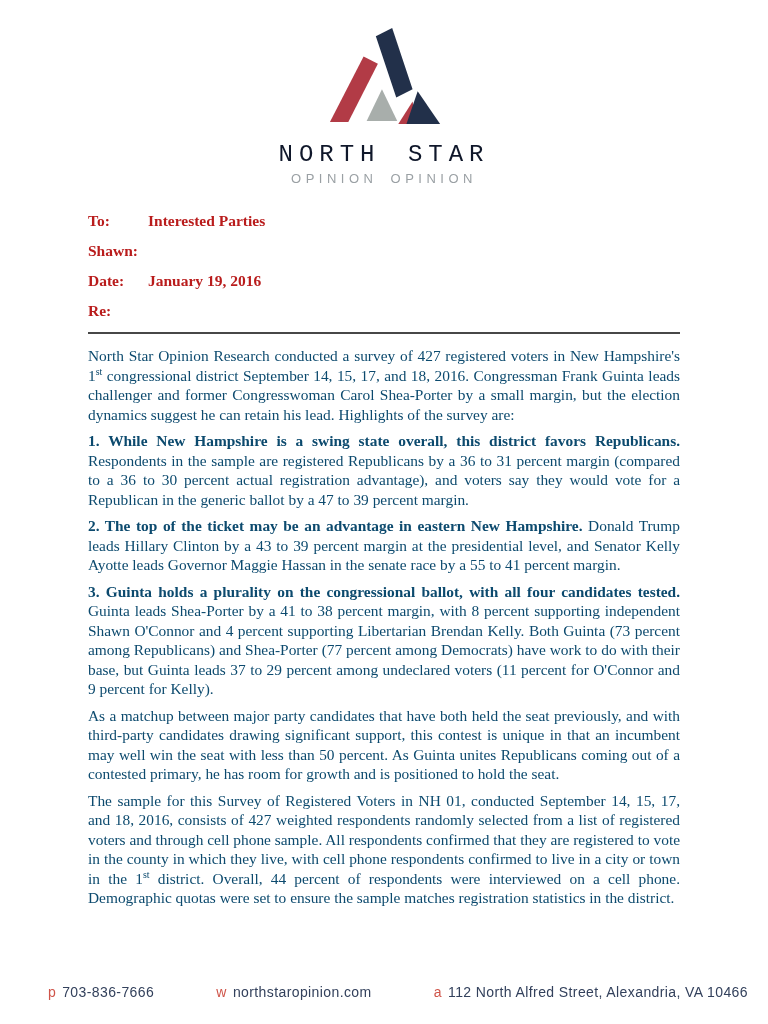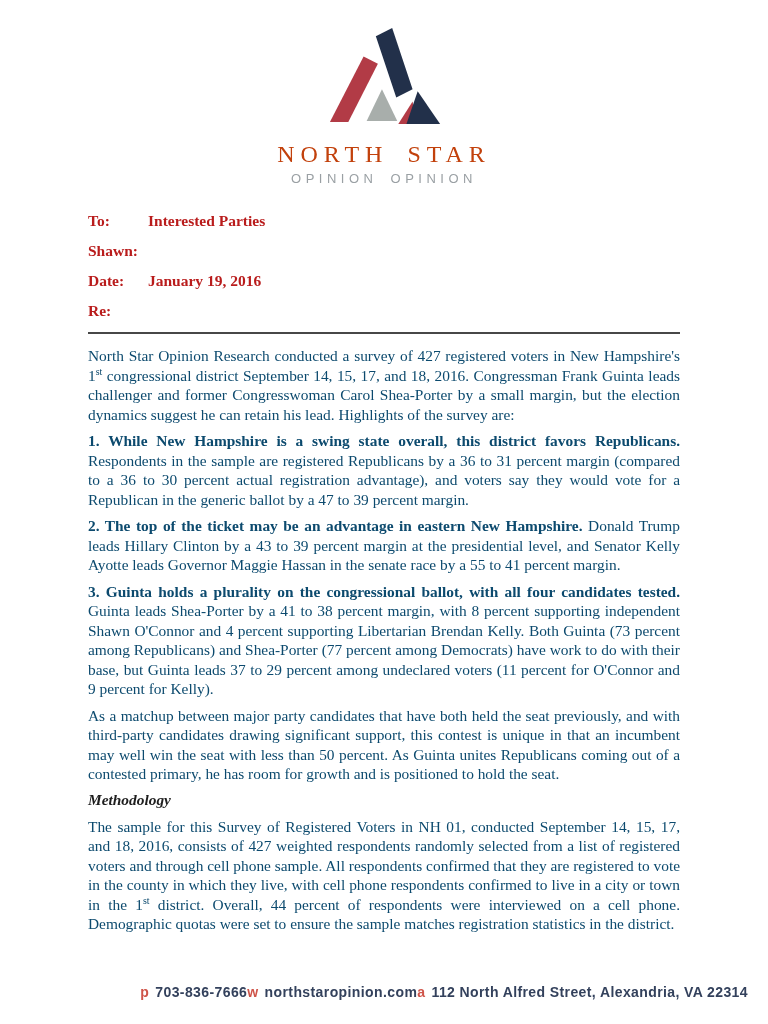--- a/index.html
+++ b/index.html
@@ -9,25 +9,25 @@
     width:768px; height:1024px;
     background:#ffffff;
     overflow:hidden;
     font-family:"Liberation Serif", serif;
     color:#202020;
   }
   .logo { text-align:center; padding-top:26px; }
   .logo svg { display:inline-block; }
   .brand {
     margin-top:11px;
-    font-family:Liberation Serif, serif;
+    font-family:Liberation Mono, monospace;
     font-size:24px;
     letter-spacing:6px;
     word-spacing:7px;
-    color:#c2410c;
+    color:#0f172a;
   }
   .tagline {
     margin-top:3px;
     font-family:"Liberation Sans", sans-serif;
     font-size:13px;
     letter-spacing:4.5px;
     word-spacing:5px;
     color:#9aa0a4;
   }
   .content { width:592px; margin:26px 0 0 88px; }
@@ -57,28 +57,27 @@
     font-weight:bold;
     font-style:italic;
     font-size:15.4px;
     margin:4px 0 8px 0;
     color:#1e1e1e;
   }
   .footer {
     position:absolute;
     left:48px; right:20px; bottom:24px;
     display:flex;
-    justify-content:flex-end;
+    justify-content:space-between;
     align-items:baseline;
     font-family:"Liberation Sans", sans-serif;
     font-size:14px;
     letter-spacing:0.4px;
     color:#33415c;
     white-space:nowrap;
-    font-weight:bold;
   }
   .footer .prefix { color:#cf5449; margin-right:6px; }
 </style>
 </head>
 <body>
 
 <div class="page">
 
   <div class="logo">
     <svg width="116" height="100" viewBox="0 0 112 98" aria-hidden="true">
@@ -116,25 +115,24 @@
     <p class="body"><span>North Star Opinion Research conducted a survey of 427 registered voters in New Hampshire's 1</span><sup>st</sup><span> congressional district September 14, 15, 17, and 18, 2016.  Congressman Frank Guinta leads challenger and former Congresswoman Carol Shea-Porter by a small margin, but the election dynamics suggest he can retain his lead.  Highlights of the survey are:</span></p>
 
     <p class="body"><span class="lead">1.  While New Hampshire is a swing state overall, this district favors Republicans.</span><span> Respondents in the sample are registered Republicans by a 36 to 31 percent margin (compared to a 36 to 30 percent actual registration advantage), and voters say they would vote for a Republican in the generic ballot by a 47 to 39 percent margin.</span></p>
 
     <p class="body"><span class="lead">2.  The top of the ticket may be an advantage in eastern New Hampshire.</span><span>  Donald Trump leads Hillary Clinton by a 43 to 39 percent margin at the presidential level, and Senator Kelly Ayotte leads Governor Maggie Hassan in the senate race by a 55 to 41 percent margin.</span></p>
 
     <p class="body"><span class="lead">3.  Guinta holds a plurality on the congressional ballot, with all four candidates tested.</span><span> Guinta leads Shea-Porter by a 41 to 38 percent margin, with 8 percent supporting independent Shawn O'Connor and 4 percent supporting Libertarian Brendan Kelly.  Both Guinta (73 percent among Republicans) and Shea-Porter (77 percent among Democrats) have work to do with their base, but Guinta leads 37 to 29 percent among undeclared voters (11 percent for O'Connor and 9 percent for Kelly).</span></p>
 
     <p class="body">As a matchup between major party candidates that have both held the seat previously, and with third-party candidates drawing significant support, this contest is unique in that an incumbent may well win the seat with less than 50 percent.  As Guinta unites Republicans coming out of a contested primary, he has room for growth and is positioned to hold the seat.</p>
 
-    <div class="methodology">Methodology</div>
 
     <p class="body"><span>The sample for this Survey of Registered Voters in NH 01, conducted September 14, 15, 17, and 18, 2016, consists of 427 weighted respondents randomly selected from a list of registered voters and through cell phone sample.  All respondents confirmed that they are registered to vote in the county in which they live, with cell phone respondents confirmed to live in a city or town in the 1</span><sup>st</sup><span> district.   Overall, 44 percent of respondents were interviewed on a cell phone.  Demographic quotas were set to ensure the sample matches registration statistics in the district.</span></p>
 
   </div>
 
   <div class="footer">
     <span><span class="prefix">p</span><span>703-836-7666</span></span>
     <span><span class="prefix">w</span><span>northstaropinion.com</span></span>
-    <span><span class="prefix">a</span><span>112 North Alfred Street, Alexandria, VA 22314</span></span>
+    <span><span class="prefix">a</span><span>112 North Alfred Street, Alexandria, VA 10466</span></span>
   </div>
 
 </div>
 
 </body></html>

